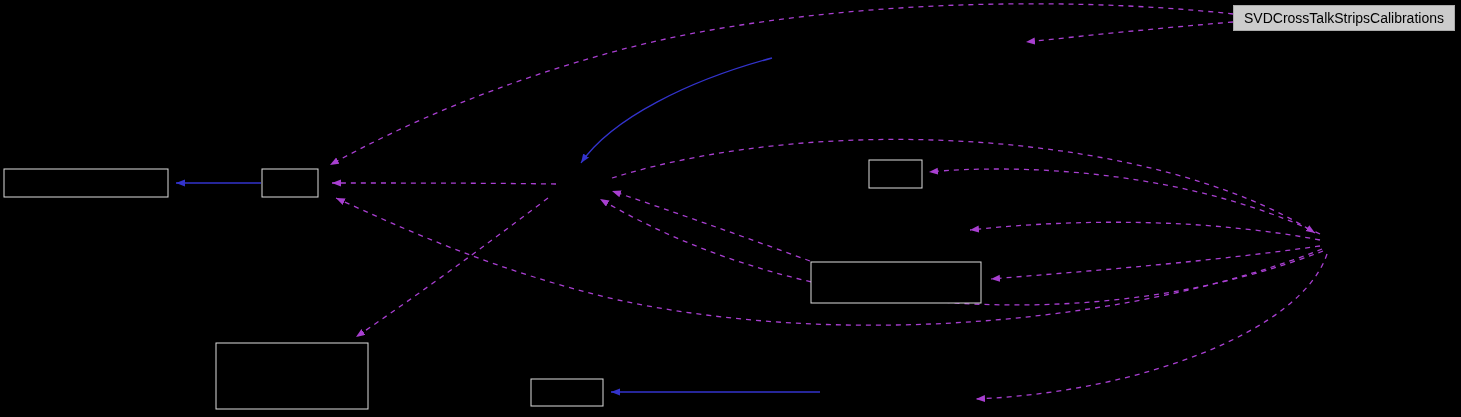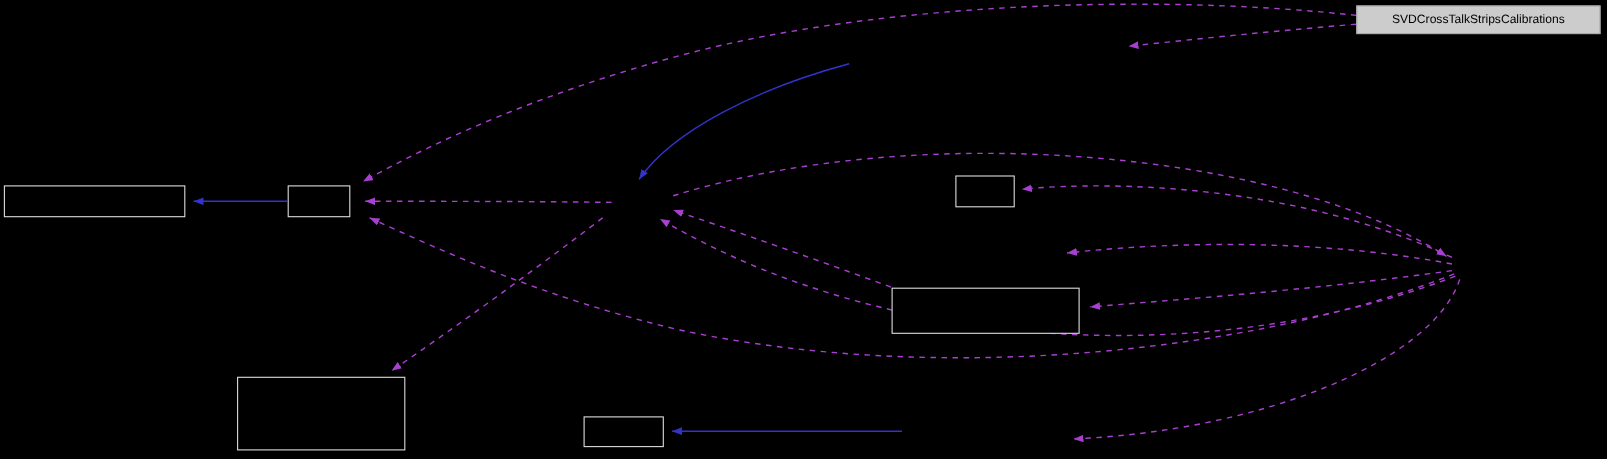--- a/index.html
+++ b/index.html
@@ -19,21 +19,21 @@
     left: 0;
     top: 0;
     display: block;
   }
   #label-node {
     position: absolute;
     box-sizing: border-box;
     display: flex;
     align-items: center;
     justify-content: center;
-    font-size: 11px;
+    font-size: 14px;
     white-space: nowrap;
     cursor: pointer;
   }
 </style>
 </head>
 <body>
 
 <div id="diagram">
   <svg id="graph-svg" width="1461" height="417" viewBox="0 0 1461 417" style="background: rgb(0, 0, 0);">
     <defs>

